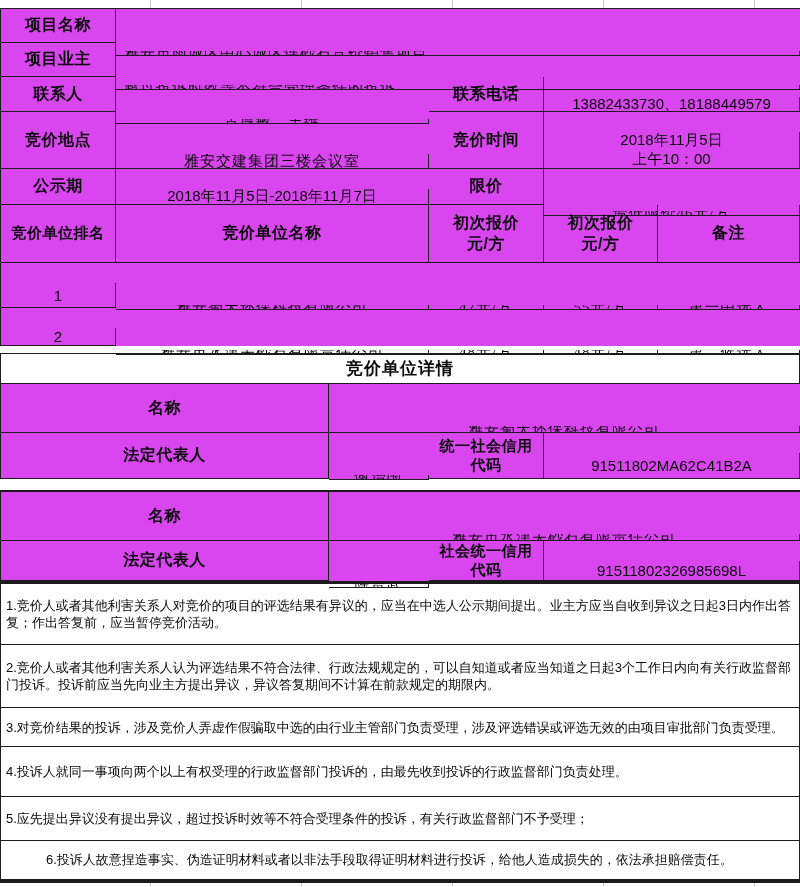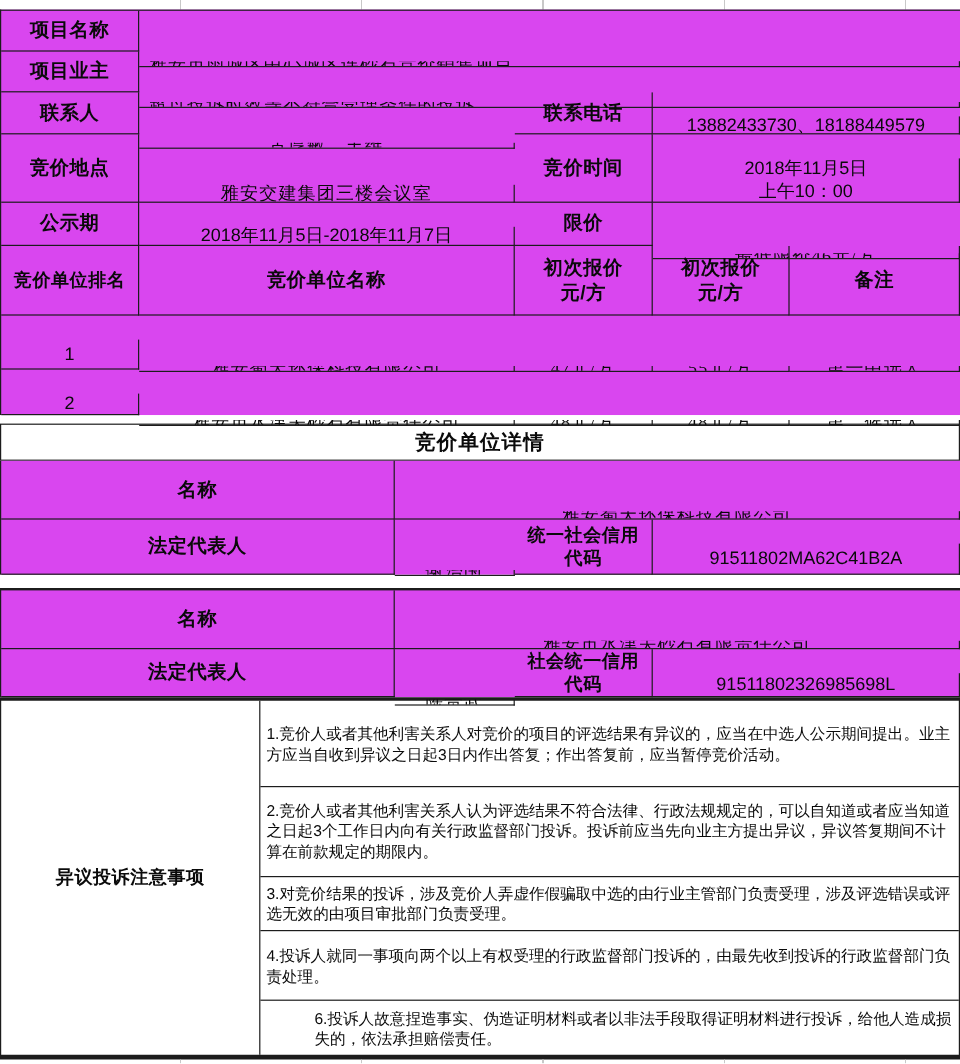--- a/index.html
+++ b/index.html
@@ -143,25 +143,25 @@
   <section class="tbl block-b block-b2">
     <div class="cell lbl b1">名称</div>
     <div class="cell val b2-4">雅安市水津关砂石有限责任公司</div>
     <div class="cell lbl b1">法定代表人</div>
     <div class="cell val b2">陈贵武</div>
     <div class="cell lbl b3" style="font-size:15px">社会统一信用代码</div>
     <div class="cell num b4">91511802326985698L</div>
   </section>
 
   <section class="notice">
-    <div class="notice-label">异议投诉注意事项</div>
     <div class="notice-items">
       <div class="notice-item ni1">1.竞价人或者其他利害关系人对竞价的项目的评选结果有异议的，应当在中选人公示期间提出。业主方应当自收到异议之日起3日内作出答复；作出答复前，应当暂停竞价活动。</div>
       <div class="notice-item ni2">2.竞价人或者其他利害关系人认为评选结果不符合法律、行政法规规定的，可以自知道或者应当知道之日起3个工作日内向有关行政监督部门投诉。投诉前应当先向业主方提出异议，异议答复期间不计算在前款规定的期限内。</div>
       <div class="notice-item ni3">3.对竞价结果的投诉，涉及竞价人弄虚作假骗取中选的由行业主管部门负责受理，涉及评选错误或评选无效的由项目审批部门负责受理。</div>
       <div class="notice-item ni4">4.投诉人就同一事项向两个以上有权受理的行政监督部门投诉的，由最先收到投诉的行政监督部门负责处理。</div>
+      <div class="notice-item ni5">5.应先提出异议没有提出异议，超过投诉时效等不符合受理条件的投诉，有关行政监督部门不予受理；</div>
       <div class="notice-item ni6">6.投诉人故意捏造事实、伪造证明材料或者以非法手段取得证明材料进行投诉，给他人造成损失的，依法承担赔偿责任。</div>
     </div>
   </section>
 
   <div class="grid-strip bottom"></div>
 
 </div>
 
 </body></html>

